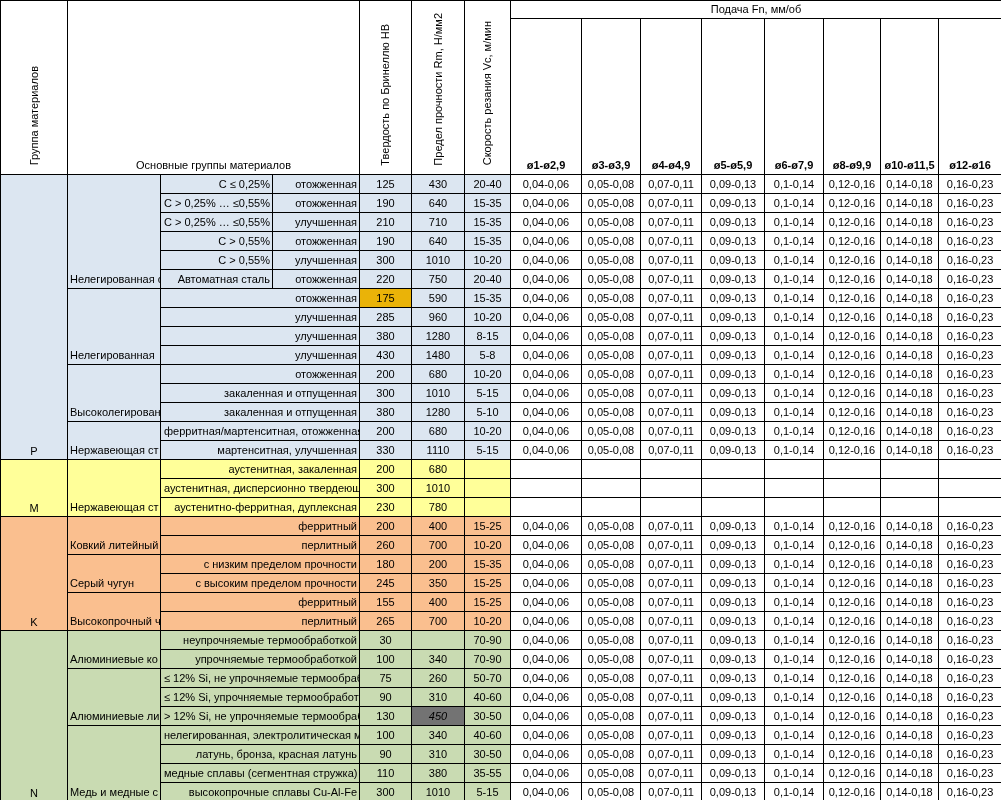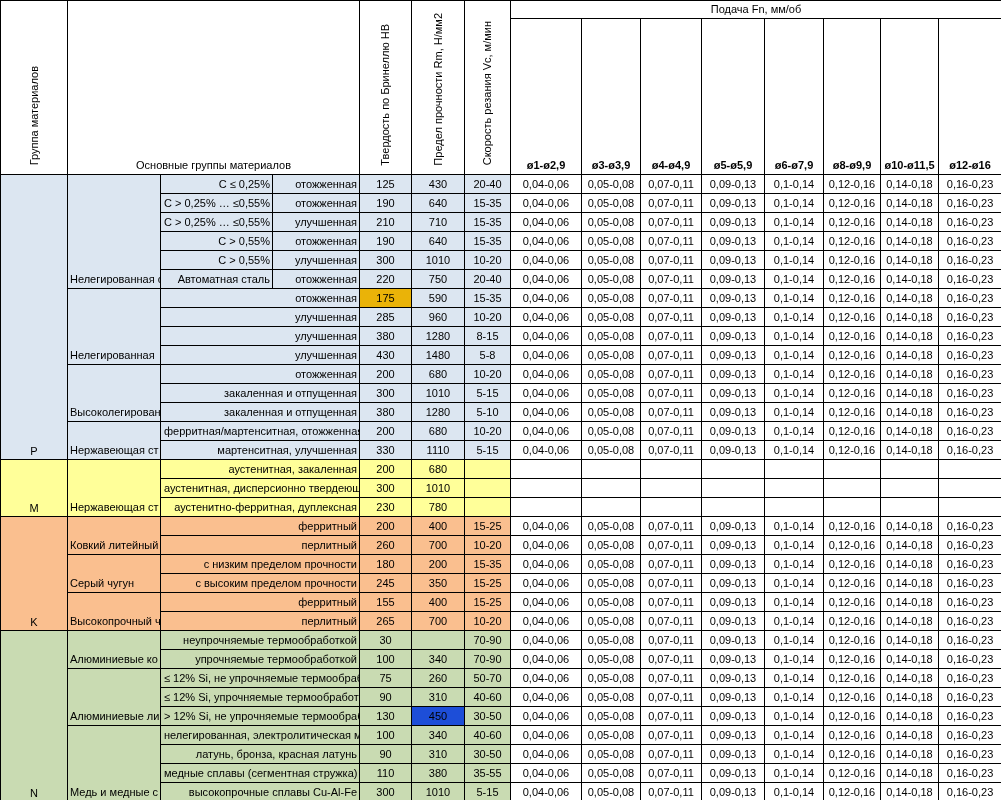--- a/index.html
+++ b/index.html
@@ -482,21 +482,21 @@
         <td class="num">0,07-0,11</td>
         <td class="num">0,09-0,13</td>
         <td class="num">0,1-0,14</td>
         <td class="num">0,12-0,16</td>
         <td class="num">0,14-0,18</td>
         <td class="num">0,16-0,23</td>
       </tr>
       <tr>
         <td class="spec" colspan="2" style="background-color: rgb(201, 219, 178);">&gt; 12% Si, не упрочняемые термообрабо</td>
         <td class="num" style="background-color: rgb(201, 219, 178);">130</td>
-        <td class="num" style="background-color: #1d4ed8;">450</td>
+        <td class="num" style="background-color: #737373; font-style: italic;">450</td>
         <td class="num" style="background-color: rgb(201, 219, 178);">30-50</td>
         <td class="num">0,04-0,06</td>
         <td class="num">0,05-0,08</td>
         <td class="num">0,07-0,11</td>
         <td class="num">0,09-0,13</td>
         <td class="num">0,1-0,14</td>
         <td class="num">0,12-0,16</td>
         <td class="num">0,14-0,18</td>
         <td class="num">0,16-0,23</td>
       </tr>

